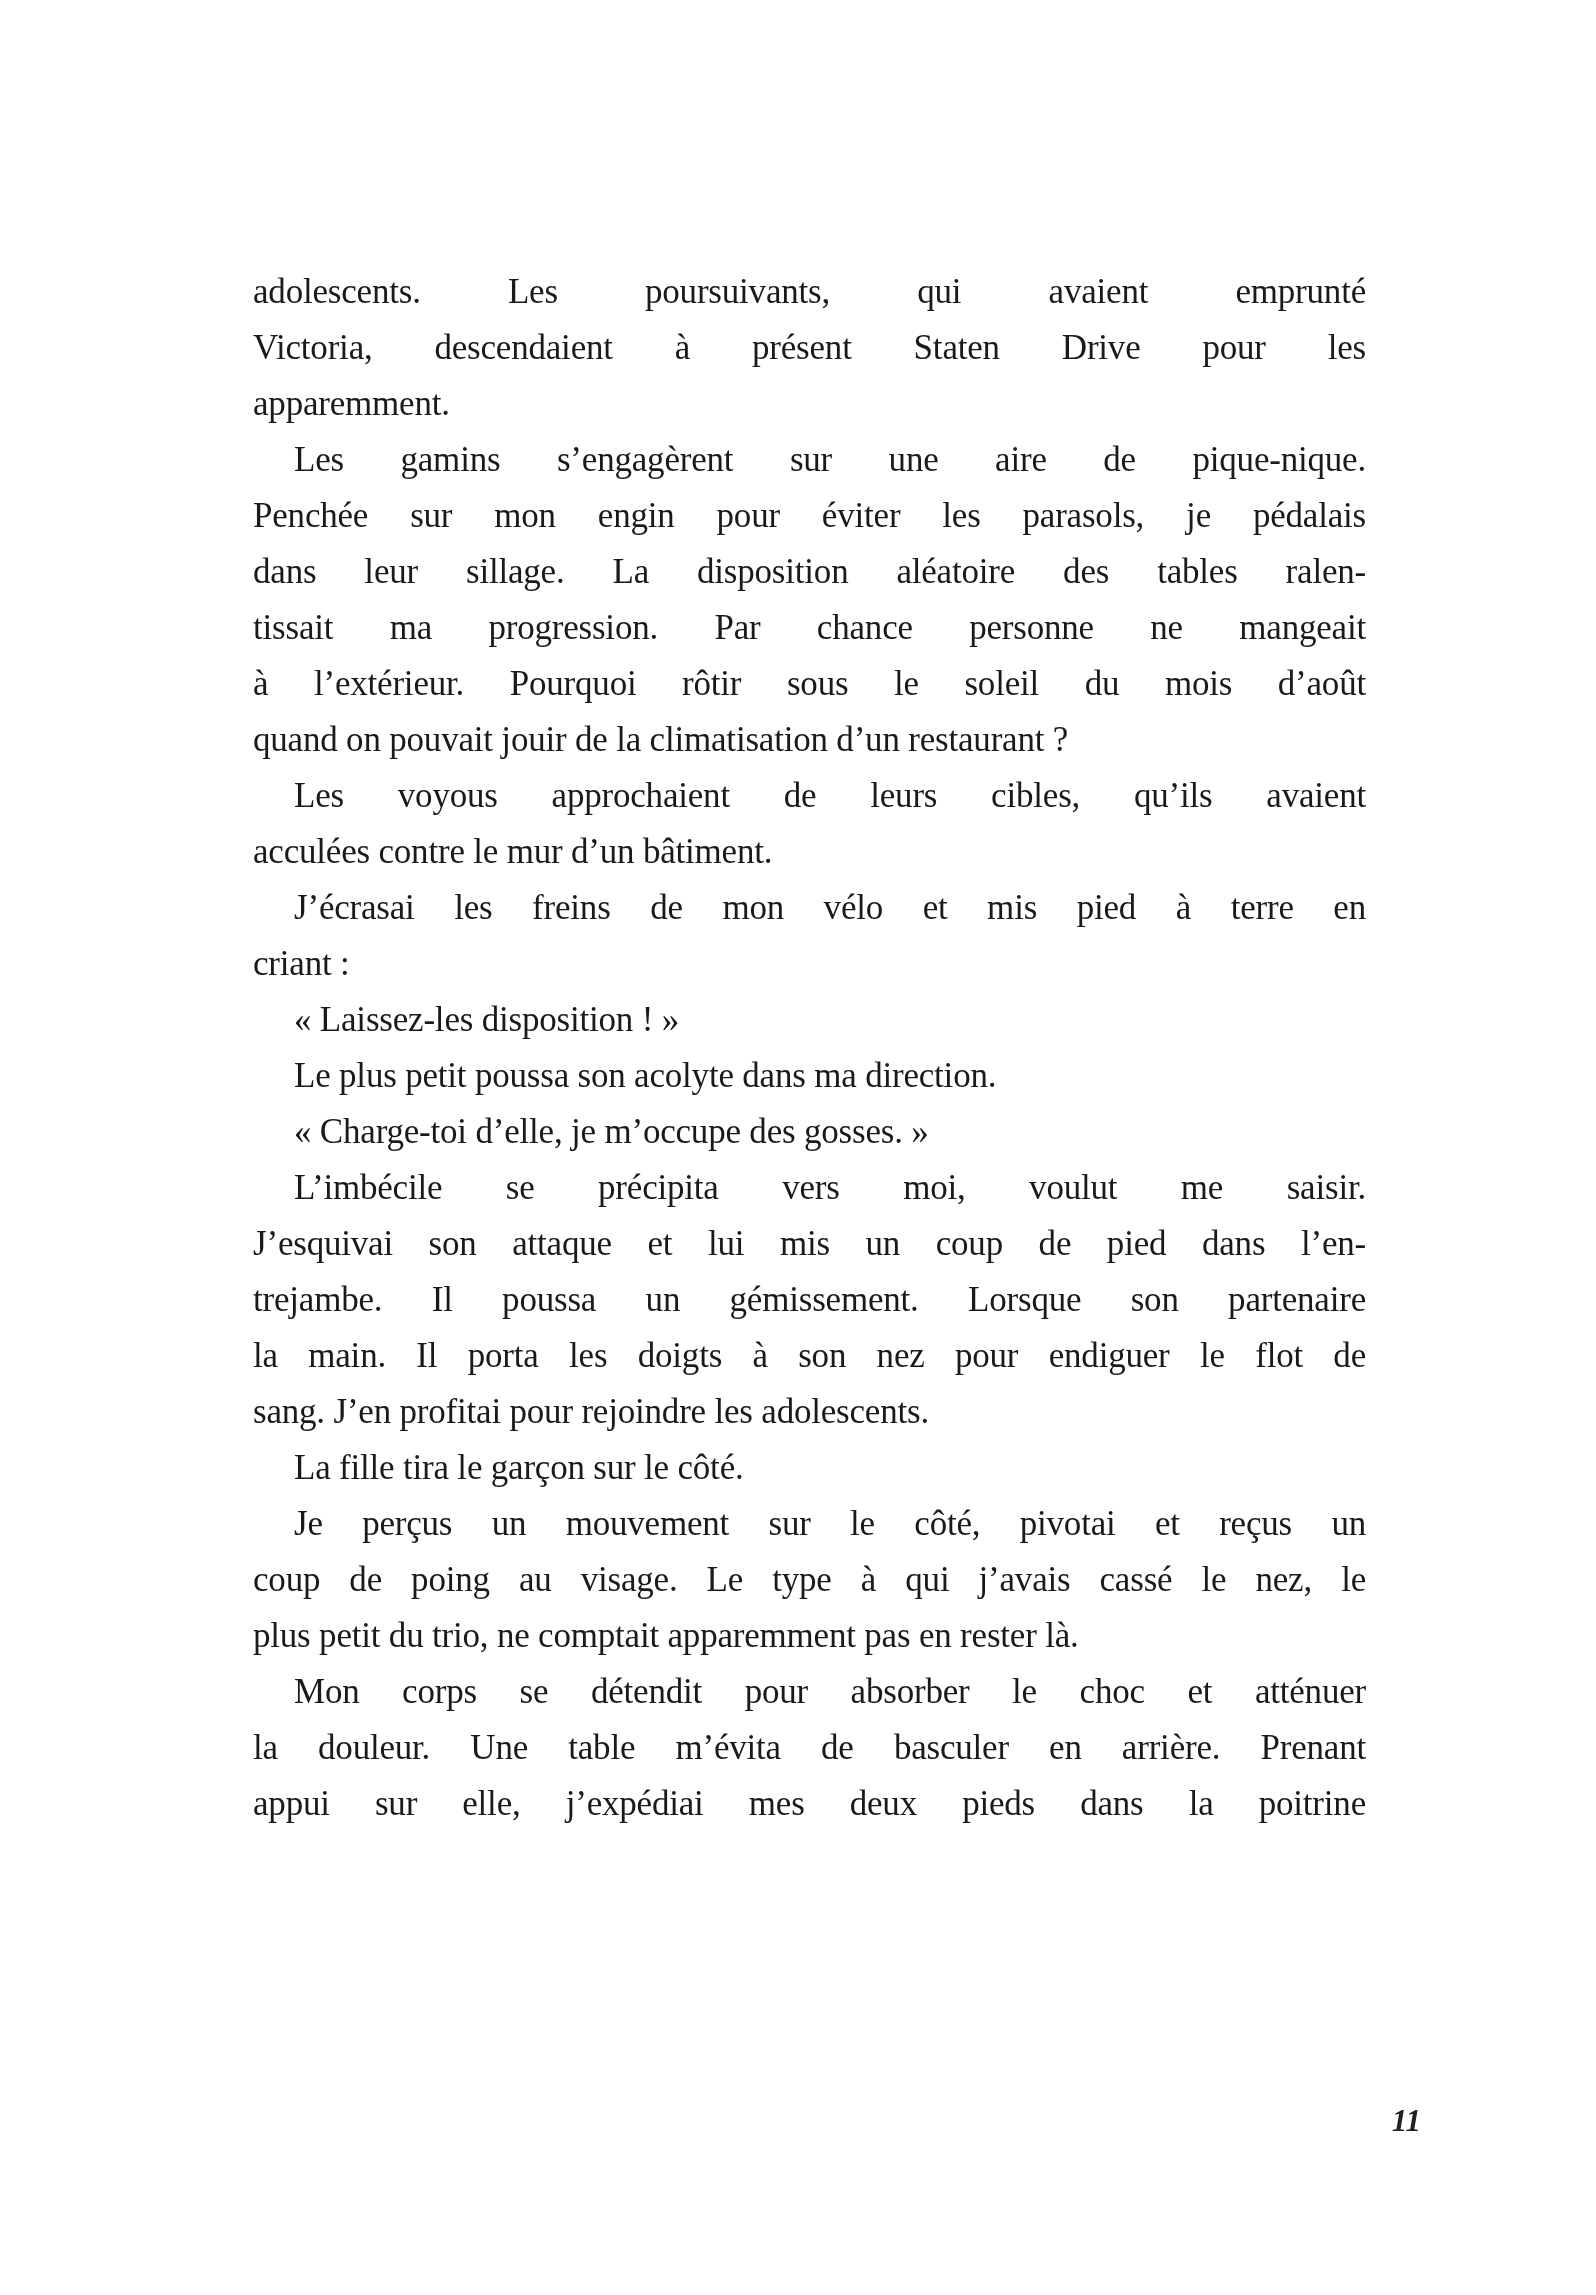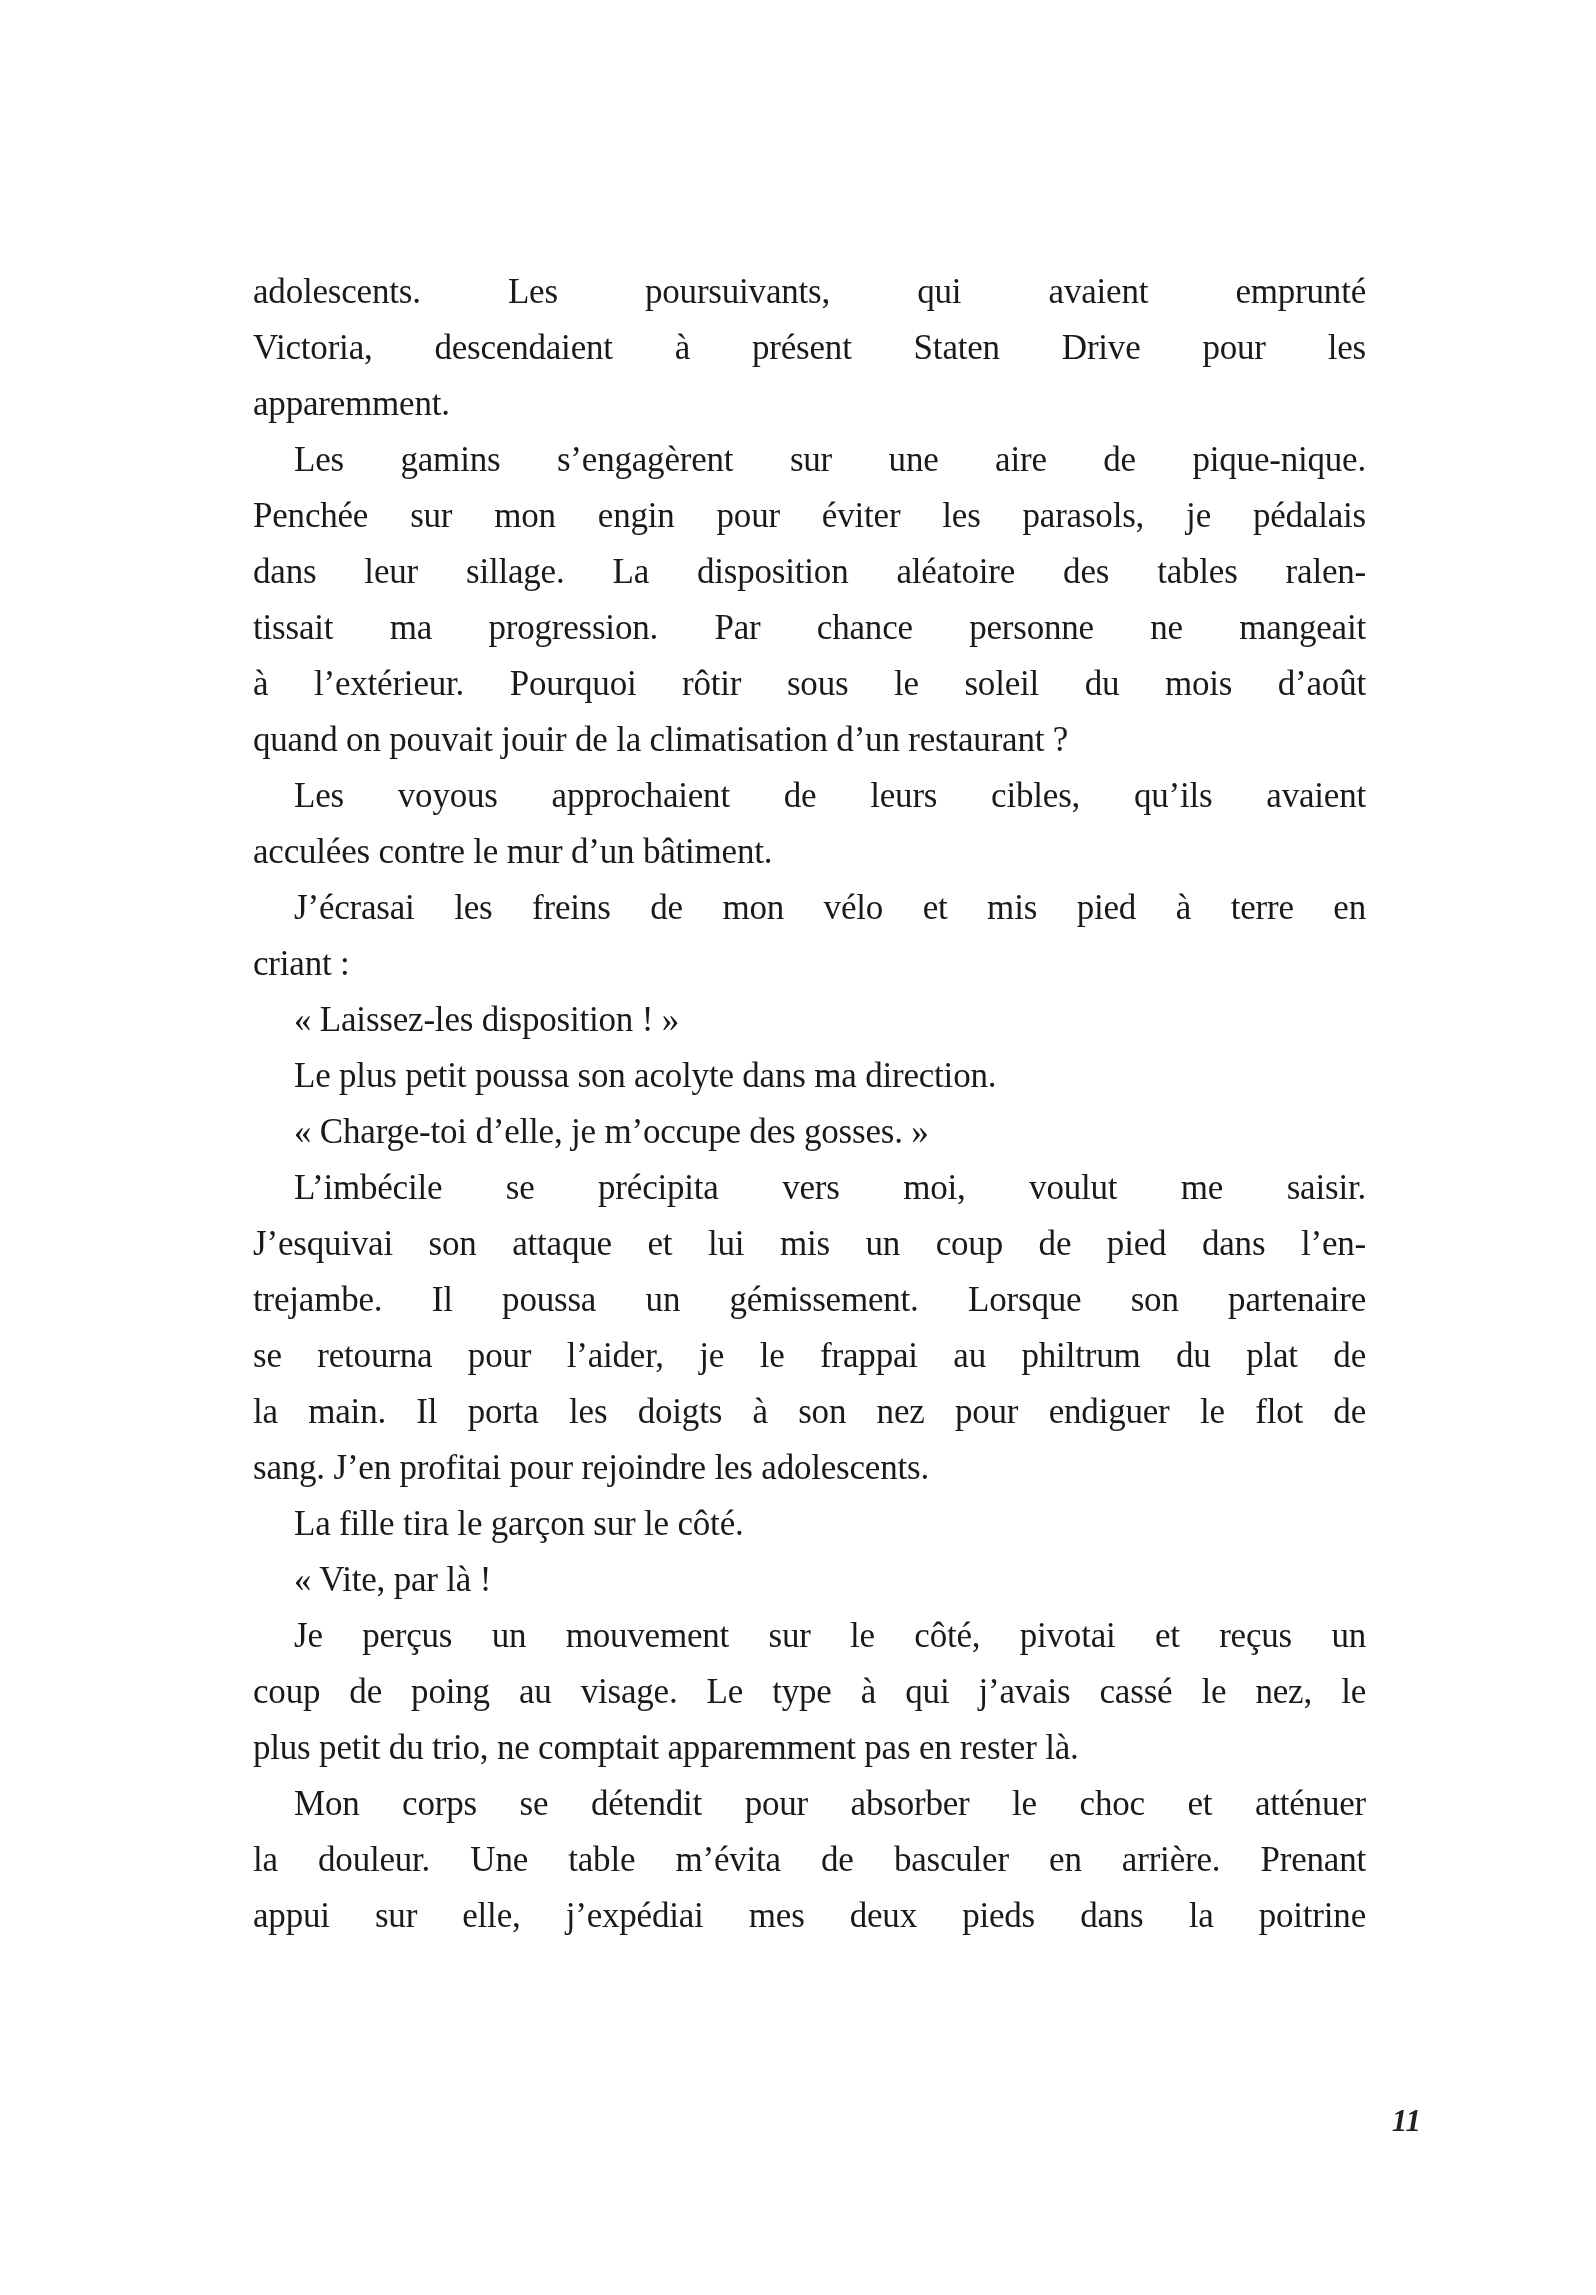--- a/index.html
+++ b/index.html
@@ -66,25 +66,23 @@
     <span class="line indent">Les voyous approchaient de leurs cibles, qu’ils avaient</span>
     <span class="line last">acculées contre le mur d’un bâtiment.</span>
     <span class="line indent">J’écrasai les freins de mon vélo et mis pied à terre en</span>
     <span class="line last">criant :</span>
     <span class="line indent last">« Laissez-les disposition ! »</span>
     <span class="line indent last">Le plus petit poussa son acolyte dans ma direction.</span>
     <span class="line indent last">« Charge-toi d’elle, je m’occupe des gosses. »</span>
     <span class="line indent">L’imbécile se précipita vers moi, voulut me saisir.</span>
     <span class="line">J’esquivai son attaque et lui mis un coup de pied dans l’en-</span>
     <span class="line">trejambe. Il poussa un gémissement. Lorsque son partenaire</span>
-    <span class="line">se retourna pour l’aider, je le frappai au philtrum du plat de</span>
     <span class="line">la main. Il porta les doigts à son nez pour endiguer le flot de</span>
     <span class="line last">sang. J’en profitai pour rejoindre les adolescents.</span>
     <span class="line indent last">La fille tira le garçon sur le côté.</span>
-    <span class="line indent last">« Vite, par là !</span>
     <span class="line indent">Je perçus un mouvement sur le côté, pivotai et reçus un</span>
     <span class="line">coup de poing au visage. Le type à qui j’avais cassé le nez, le</span>
     <span class="line last">plus petit du trio, ne comptait apparemment pas en rester là.</span>
     <span class="line indent">Mon corps se détendit pour absorber le choc et atténuer</span>
     <span class="line">la douleur. Une table m’évita de basculer en arrière. Prenant</span>
     <span class="line">appui sur elle, j’expédiai mes deux pieds dans la poitrine</span>
   </div>
 
 <div class="page-number">11</div>
 

